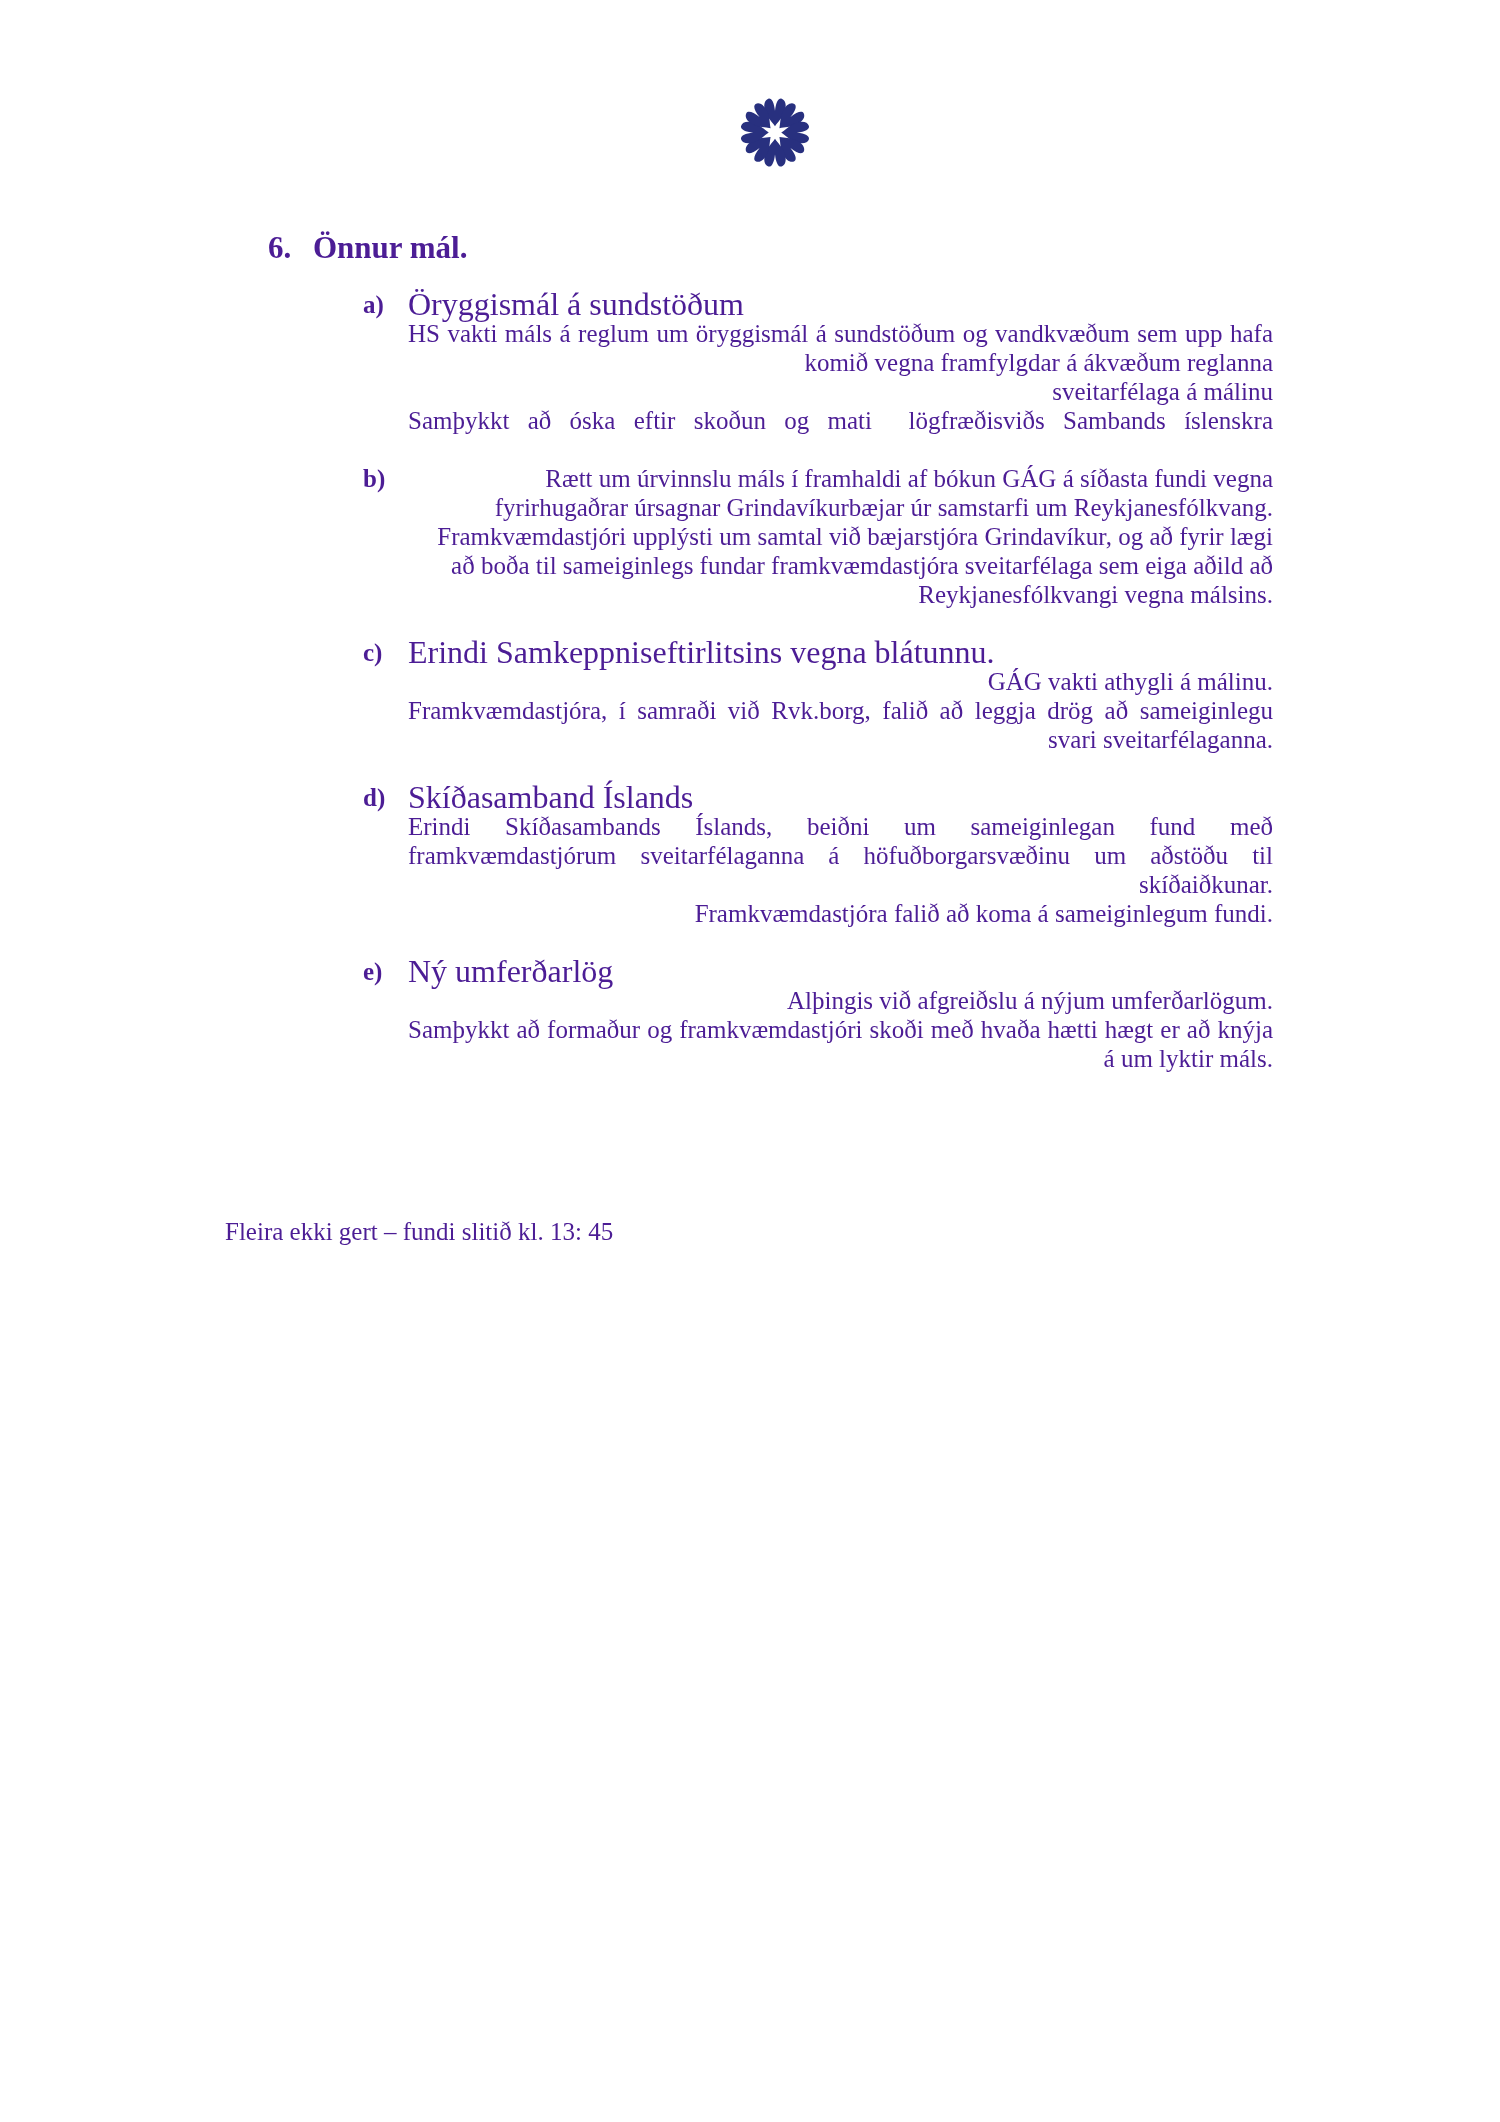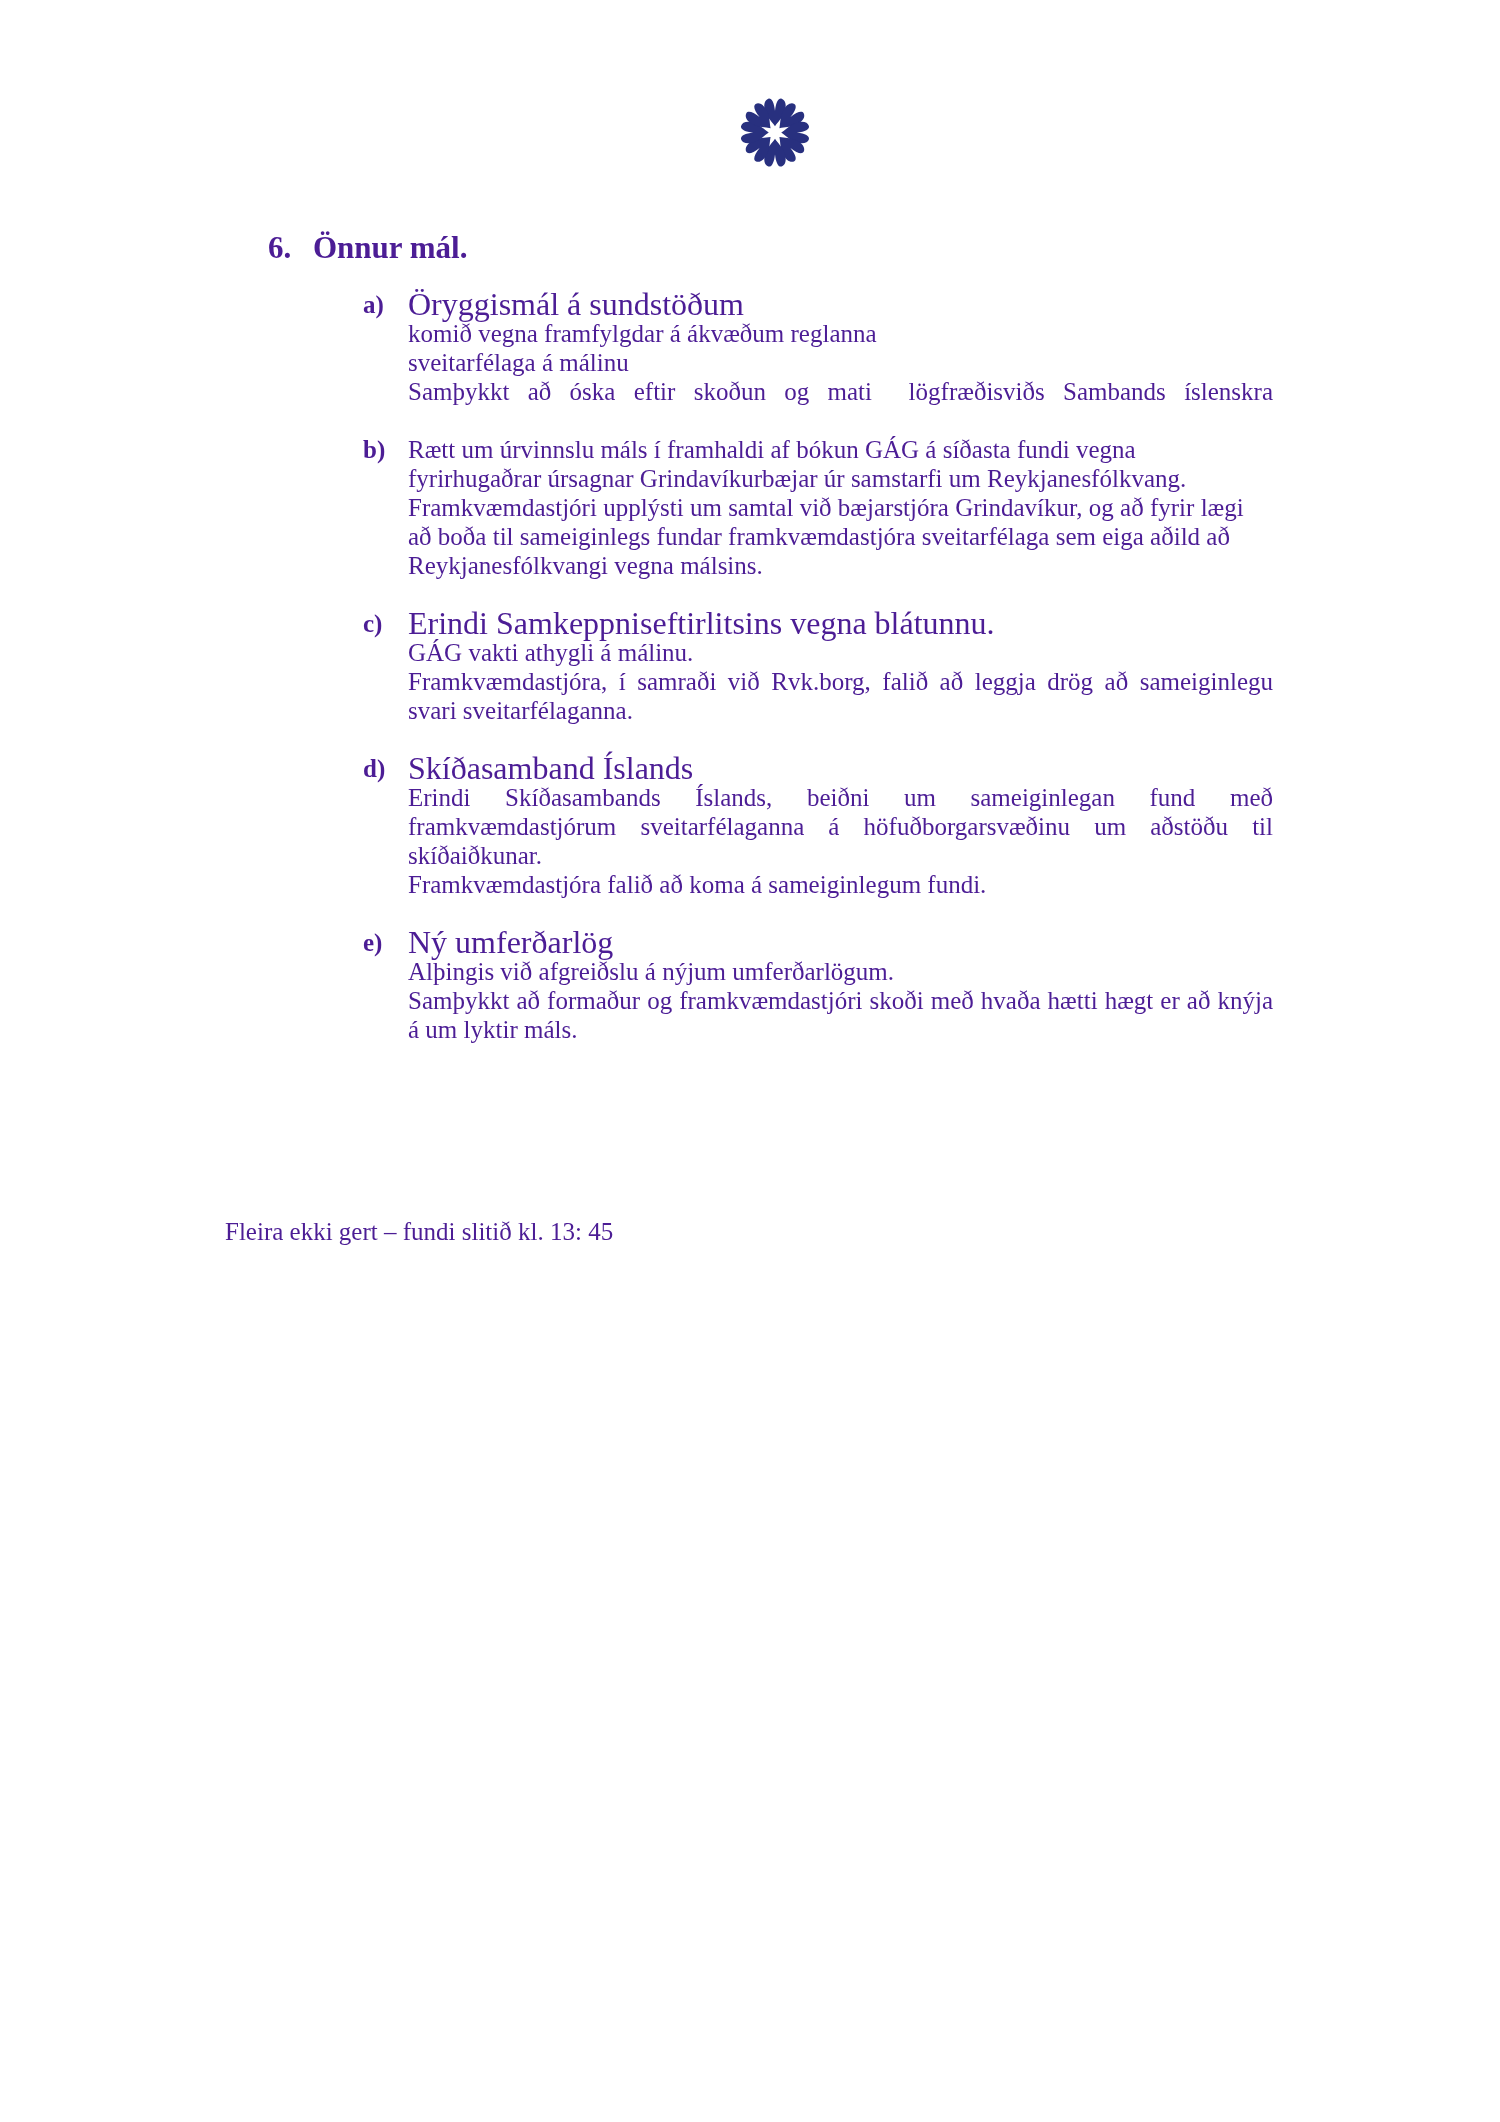--- a/index.html
+++ b/index.html
@@ -30,20 +30,21 @@
     flex:0 0 45px; width:45px;
     font-size:25px; font-weight:bold; line-height:29px;
   }
   .section .body { width:865px; }
   .section .title {
     font-size:32px; font-weight:normal; line-height:29px;
   }
   .line {
     font-size:25px; line-height:29px;
     white-space:pre-wrap;
+    text-align:right;
   }
   .line.j { text-align:justify; text-align-last:justify; }
   .footer-line {
     position:absolute; left:225px; top:1217px;
     font-size:25px; line-height:29px; white-space:pre;
   }
 </style>
 </head>
 <body>
 
@@ -66,20 +67,21 @@
 
   <div class="doc-heading">
     <span class="num">6.</span><span>Önnur mál.</span>
   </div>
 
   <div class="sections">
       <div class="section">
         <div class="label">a)</div>
         <div class="body">
           <div class="title">Öryggismál á sundstöðum</div>
+          <div class="line j">HS vakti máls á reglum um öryggismál á sundstöðum og vandkvæðum sem upp hafa</div>
           <div class="line">komið vegna framfylgdar á ákvæðum reglanna</div>
           <div class="line">sveitarfélaga á málinu</div>
           <div class="line j">Samþykkt að óska eftir skoðun og mati  lögfræðisviðs Sambands íslenskra</div>
         </div>
       </div>
       <div class="section">
         <div class="label">b)</div>
         <div class="body">
           <div class="line">Rætt um úrvinnslu máls í framhaldi af bókun GÁG á síðasta fundi vegna</div>
           <div class="line">fyrirhugaðrar úrsagnar Grindavíkurbæjar úr samstarfi um Reykjanesfólkvang.</div>

